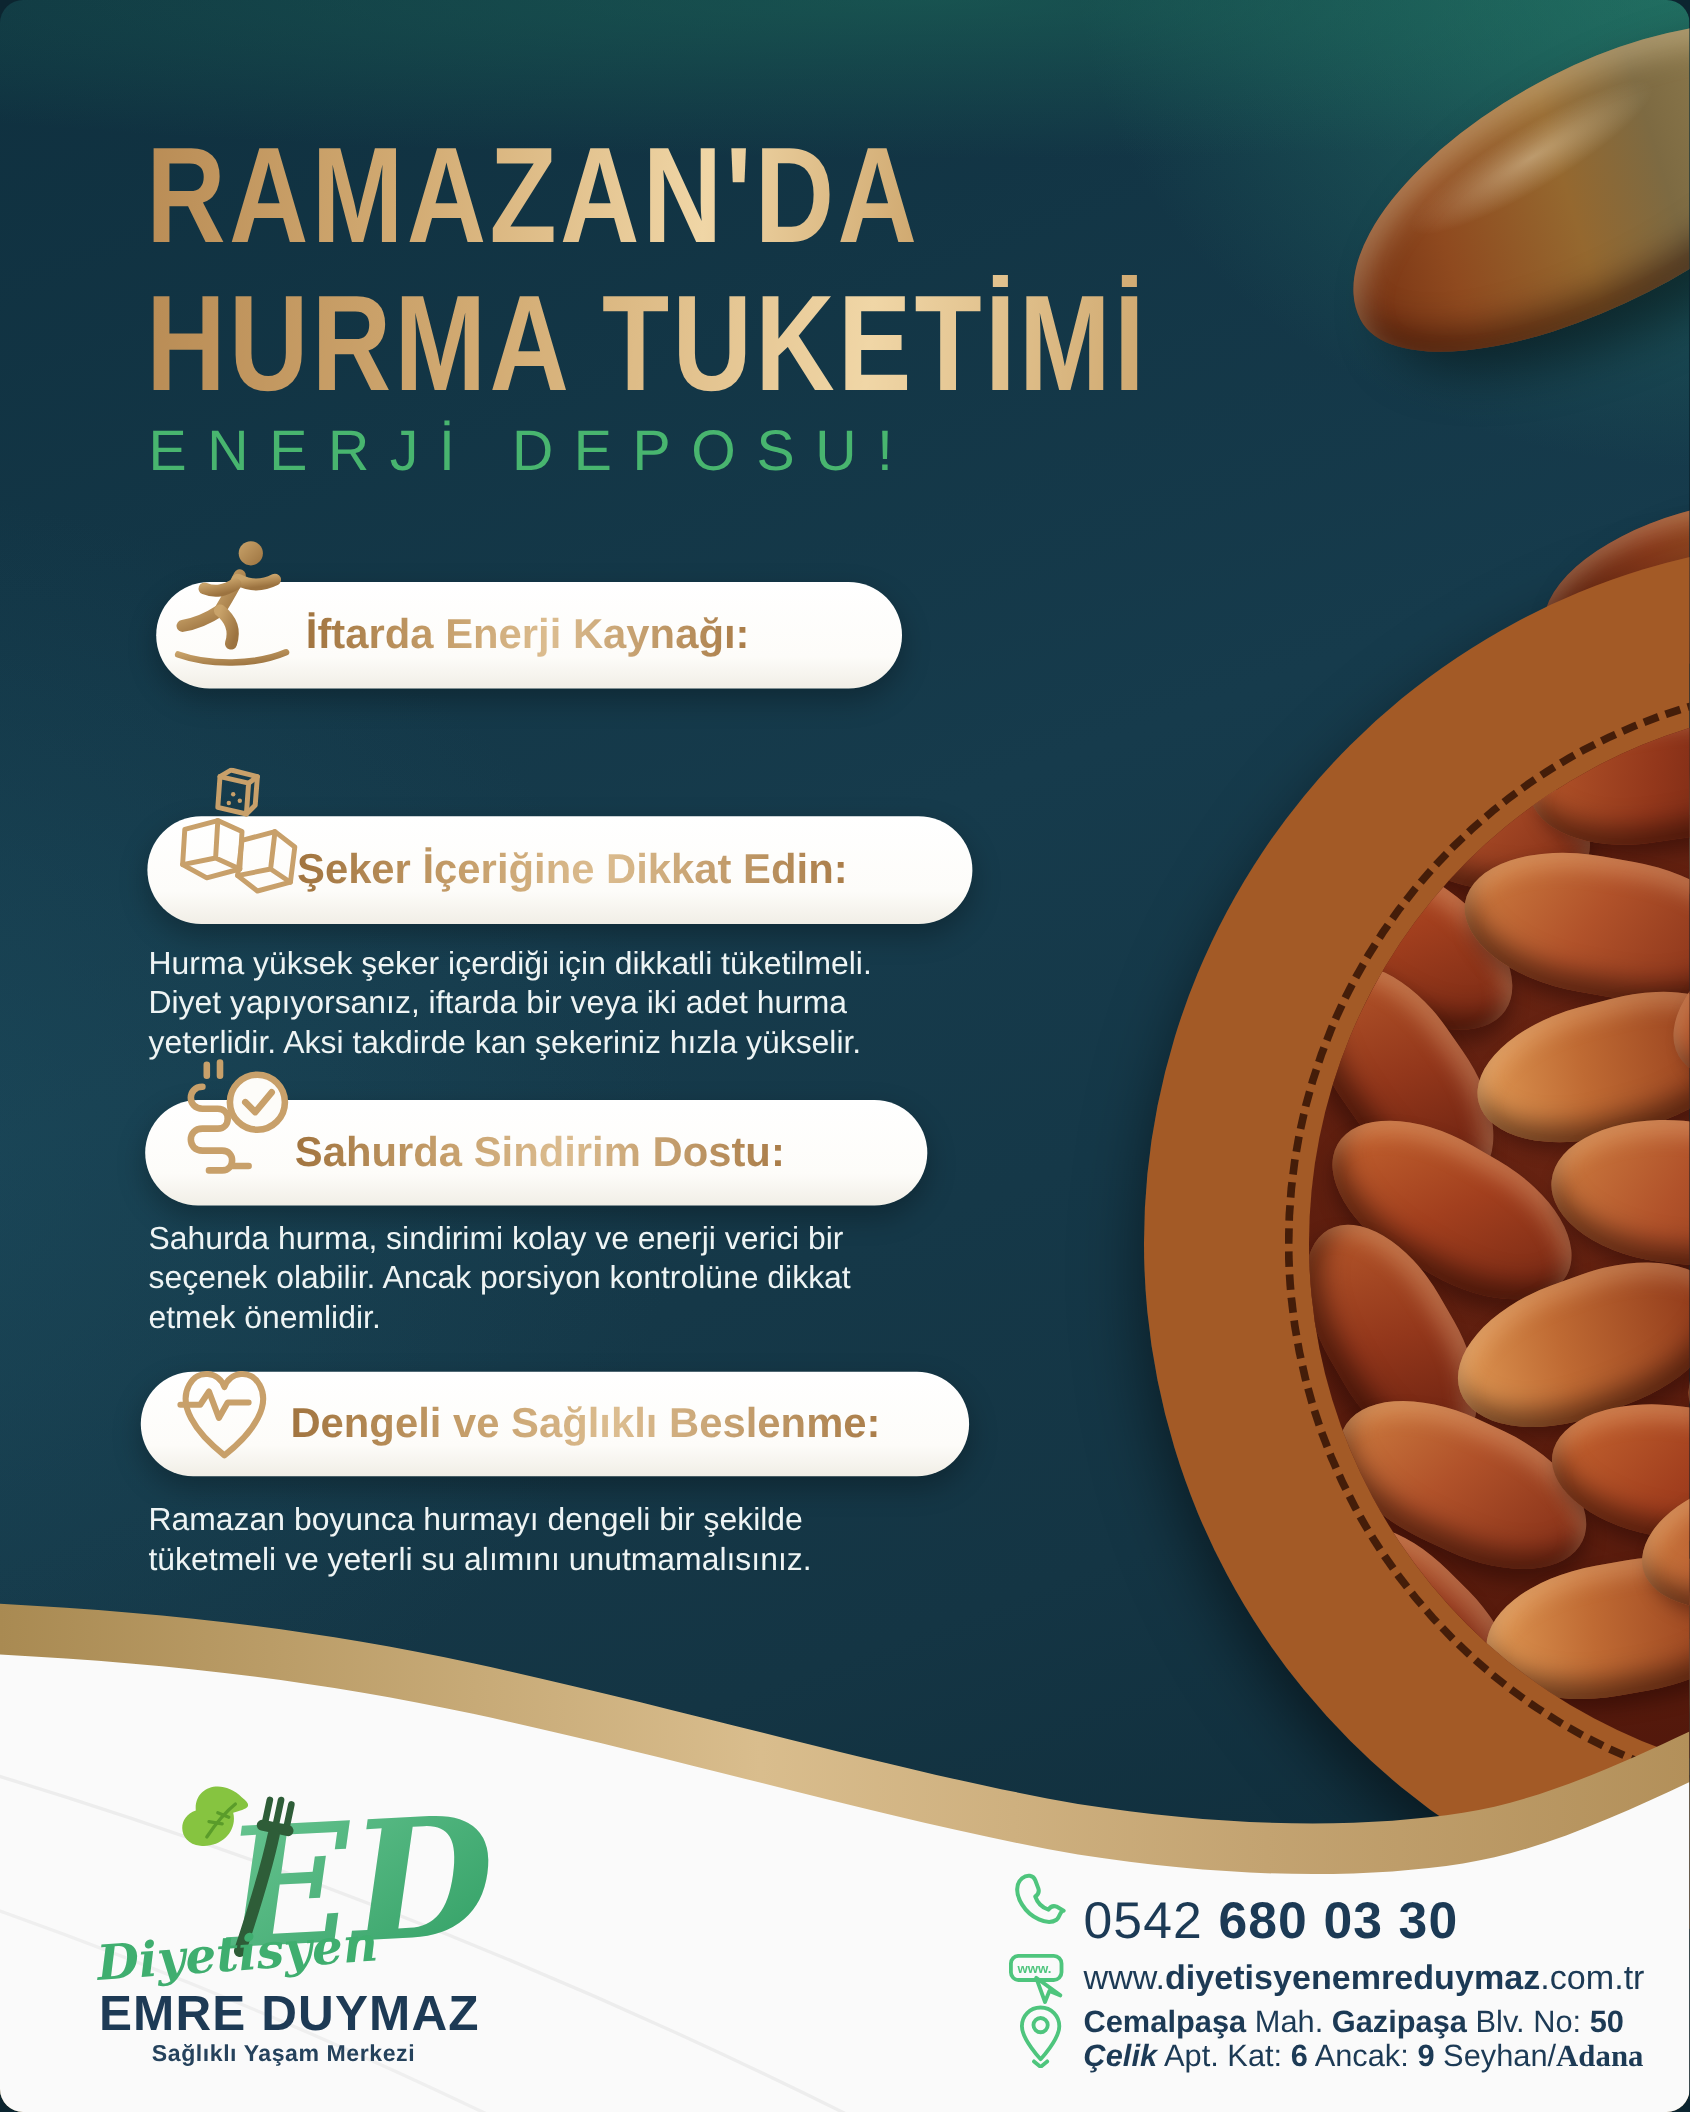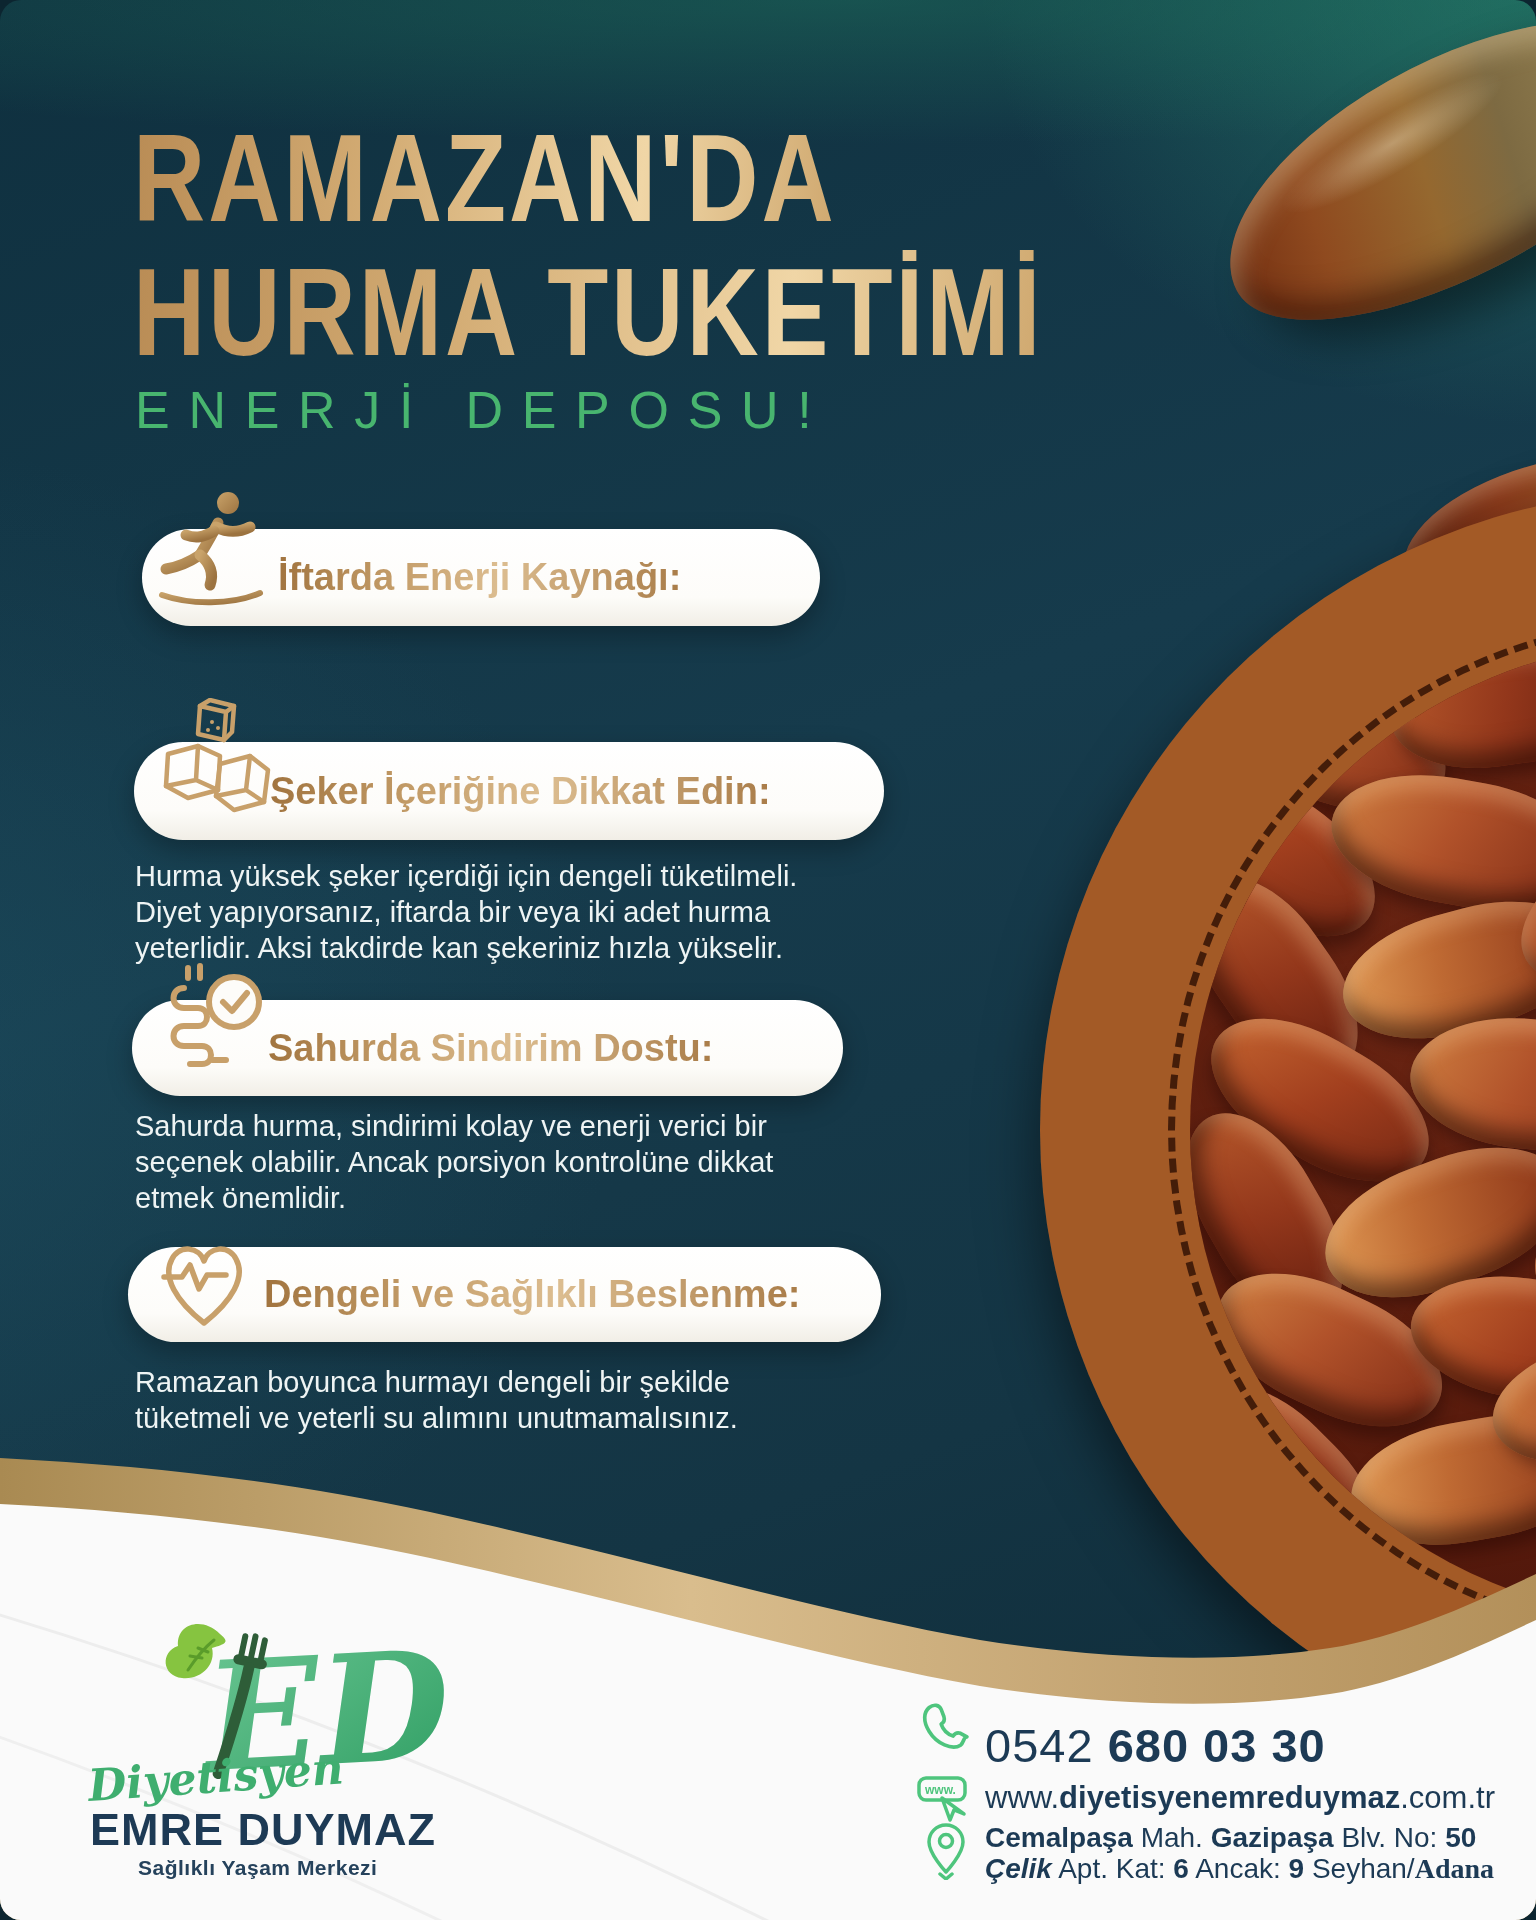--- a/index.html
+++ b/index.html
@@ -172,21 +172,21 @@
       </g>
       <g fill="#c8a06a">
         <circle cx="58" cy="24" r="2"></circle>
           <circle cx="64" cy="30" r="2"></circle>
           <circle cx="54" cy="32" r="2"></circle>
       </g>
     </svg>
     <div class="pill-heading">Şeker İçeriğine Dikkat Edin:</div>
   </div>
   <div class="abs body" style="left:135px;top:858px;">
-    <div>Hurma yüksek şeker içerdiği için dengeli tüketilmeli.</div>
+    <div>Hurma yüksek şeker içerdiği için dikkatli tüketilmeli.</div>
     <div>Diyet yapıyorsanız, iftarda bir veya iki adet hurma</div>
     <div>yeterlidir. Aksi takdirde kan şekeriniz hızla yükselir.</div>
   </div>
 
   <div class="abs pill" style="left:132px;top:1000px;width:711px;height:96px;">
     <svg class="pill-icon" style="left:22px;top:-38px;" width="118" height="126" viewBox="0 0 118 126">
       <g stroke="#c8a06a" stroke-width="6" stroke-linecap="round" stroke-linejoin="round" fill="none">
         <path d="M34,6 v10 M46,4 v12"></path>
         <path d="M30,26 C16,26 16,46 30,46 H44 C56,46 56,64 44,64 H30 C16,64 16,84 30,84 H48 C60,84 60,102 48,102 H36"></path>
         <path d="M58,98 h14"></path>

